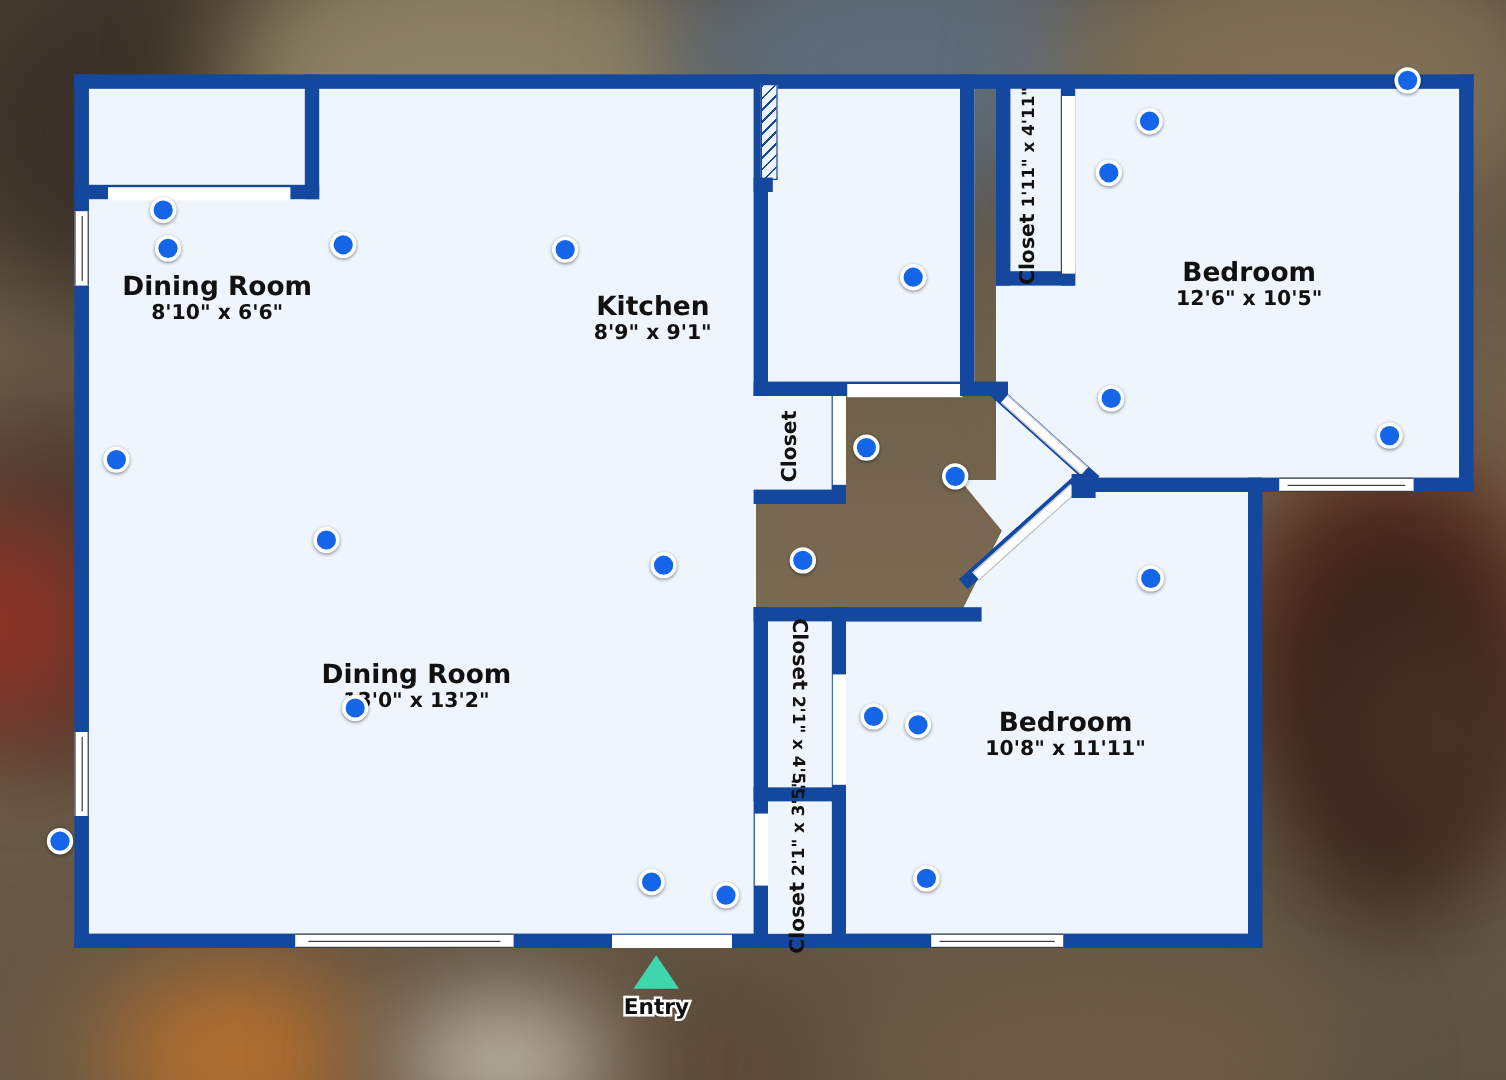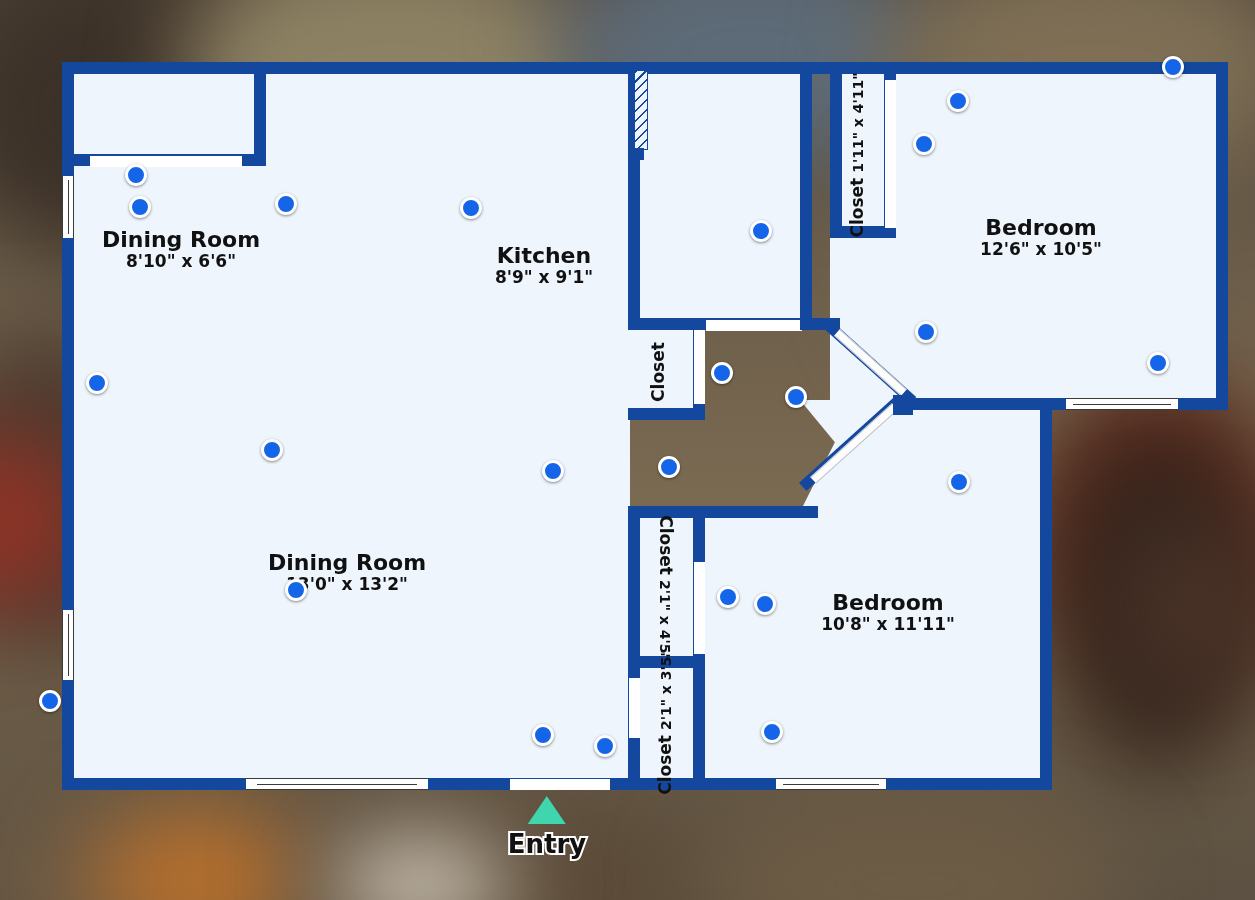--- a/index.html
+++ b/index.html
@@ -48,21 +48,21 @@
   .vstack .nm, .vstack .dm { margin:0; }
   
   .dot { position:absolute; width:22px; height:22px; border-radius:50%;
     background:#1565e8; border:3px solid #ffffff; transform:translate(-50%,-50%);
     box-shadow:0 1px 3px rgba(0,0,0,.45); cursor:pointer; }
   
   #entry { position:absolute; z-index:8; text-align:center; transform:translateX(-50%); }
   #entry .tri { width:0;height:0;margin:0 auto;
     border-left:19px solid transparent; border-right:19px solid transparent;
     border-bottom:28px solid #3fd6ae; }
-  #entry .etxt { margin-top:5px; font-size:26px; font-weight:bold; color:#111;
+  #entry .etxt { margin-top:5px; font-size:18px; font-weight:bold; color:#111;
     -webkit-text-stroke:4px #fff; paint-order:stroke fill; }
 </style>
 </head>
 <body>
 
 <div id="backdrop">
   <div class="bg-base"></div>
   <div class="bl" style="left:-60px;top:-40px;width:360px;height:300px;background:#3c3128;"></div>
   <div class="bl" style="left:180px;top:-60px;width:420px;height:260px;background:#8d8163;"></div>
   <div class="bl" style="left:560px;top:-70px;width:380px;height:240px;background:#5d6b78;"></div>

